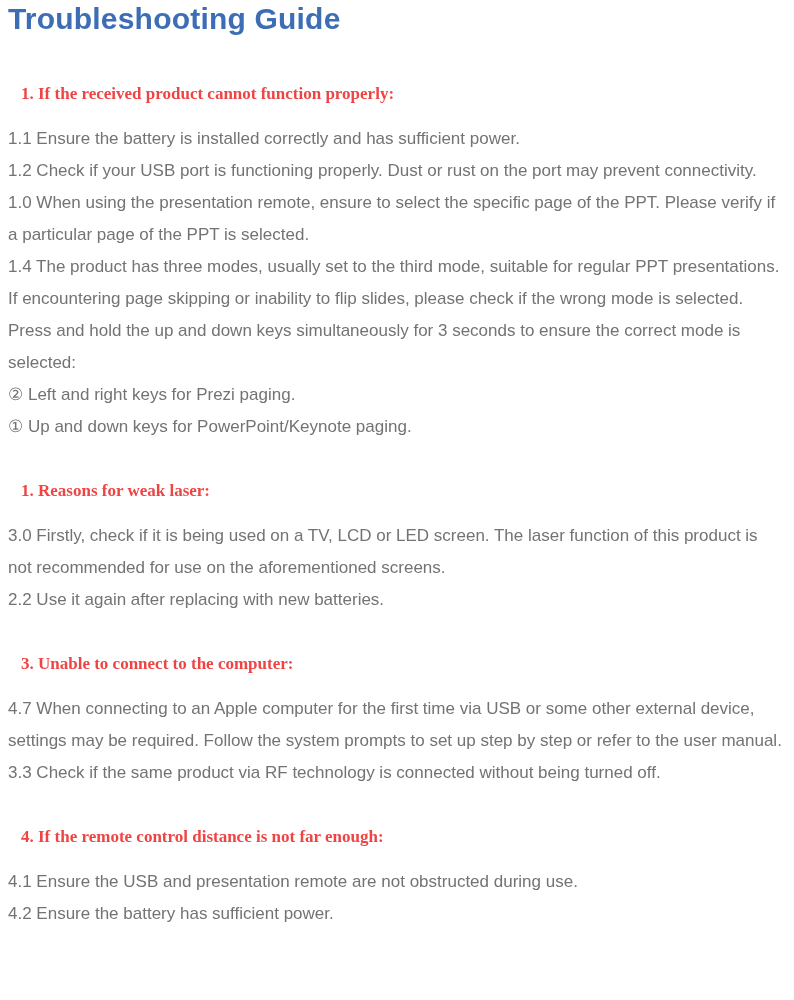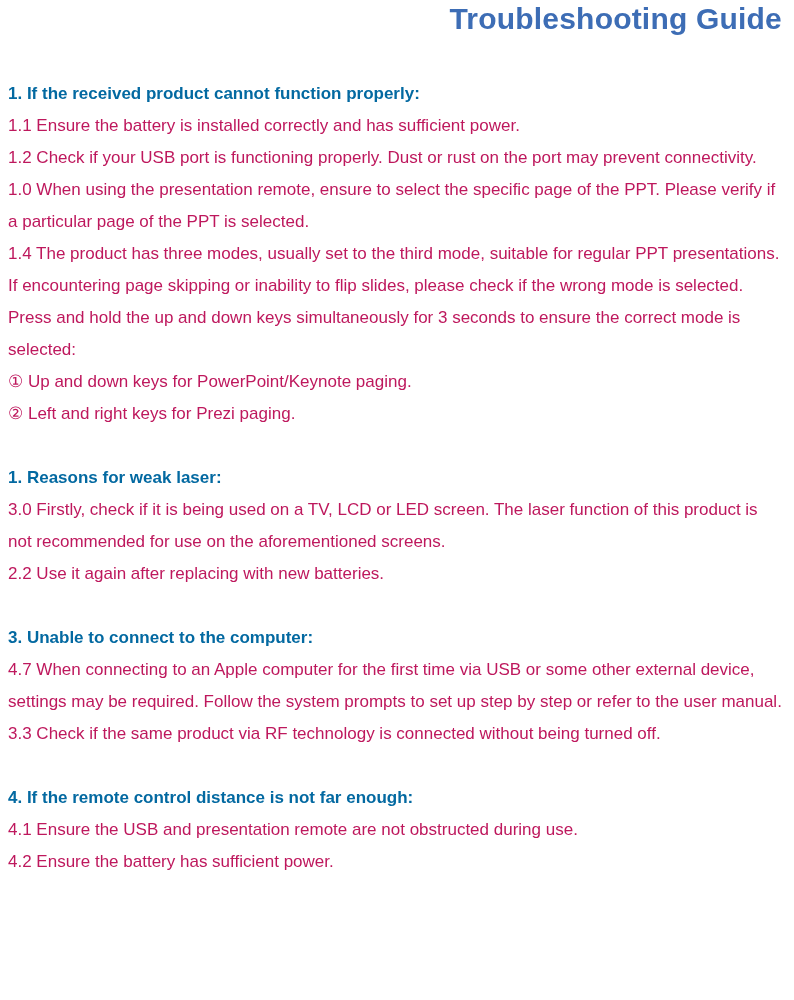--- a/index.html
+++ b/index.html
@@ -16,57 +16,57 @@
   }
   .doc {
     padding: 2px 12px 10px 8px;
   }
   .doc-title {
     font-size: 30px;
     font-weight: 700;
     color: #3d6db5;
     margin: 0 0 42px 0;
     letter-spacing: 0.2px;
-    text-align: right;
   }
   .doc-section {
     margin-bottom: 32px;
   }
   .doc-section:last-child {
     margin-bottom: 0;
   }
   .section-heading {
     font-size: 17px;
     line-height: 32px;
     font-weight: 700;
-    color: #0369a1;
-    margin: 0;
+    color: #ef4444;
+    margin: 13px;
+    font-family: Liberation Serif, serif;
   }
   .doc-paragraph {
     font-size: 17px;
     line-height: 32px;
     margin: 0;
-    color: #be185d;
+    color: #737373;
   }
 </style>
 </head>
 <body>
 
 <main class="doc">
 
   <h1 class="doc-title">Troubleshooting Guide</h1>
 
   <section class="doc-section">
     <h2 class="section-heading">1. If the received product cannot function properly:</h2>
     <p class="doc-paragraph">1.1 Ensure the battery is installed correctly and has sufficient power.</p>
     <p class="doc-paragraph">1.2 Check if your USB port is functioning properly. Dust or rust on the port may prevent connectivity.</p>
     <p class="doc-paragraph">1.0 When using the presentation remote, ensure to select the specific page of the PPT. Please verify if a particular page of the PPT is selected.</p>
     <p class="doc-paragraph">1.4 The product has three modes, usually set to the third mode, suitable for regular PPT presentations. If encountering page skipping or inability to flip slides, please check if the wrong mode is selected. Press and hold the up and down keys simultaneously for 3 seconds to ensure the correct mode is selected:</p>
+    <p class="doc-paragraph">② Left and right keys for Prezi paging.</p>
     <p class="doc-paragraph">① Up and down keys for PowerPoint/Keynote paging.</p>
-    <p class="doc-paragraph">② Left and right keys for Prezi paging.</p>
   </section>
 
   <section class="doc-section">
     <h2 class="section-heading">1. Reasons for weak laser:</h2>
     <p class="doc-paragraph">3.0 Firstly, check if it is being used on a TV, LCD or LED screen. The laser function of this product is not recommended for use on the aforementioned screens.</p>
     <p class="doc-paragraph">2.2 Use it again after replacing with new batteries.</p>
   </section>
 
   <section class="doc-section">
     <h2 class="section-heading">3. Unable to connect to the computer:</h2>

